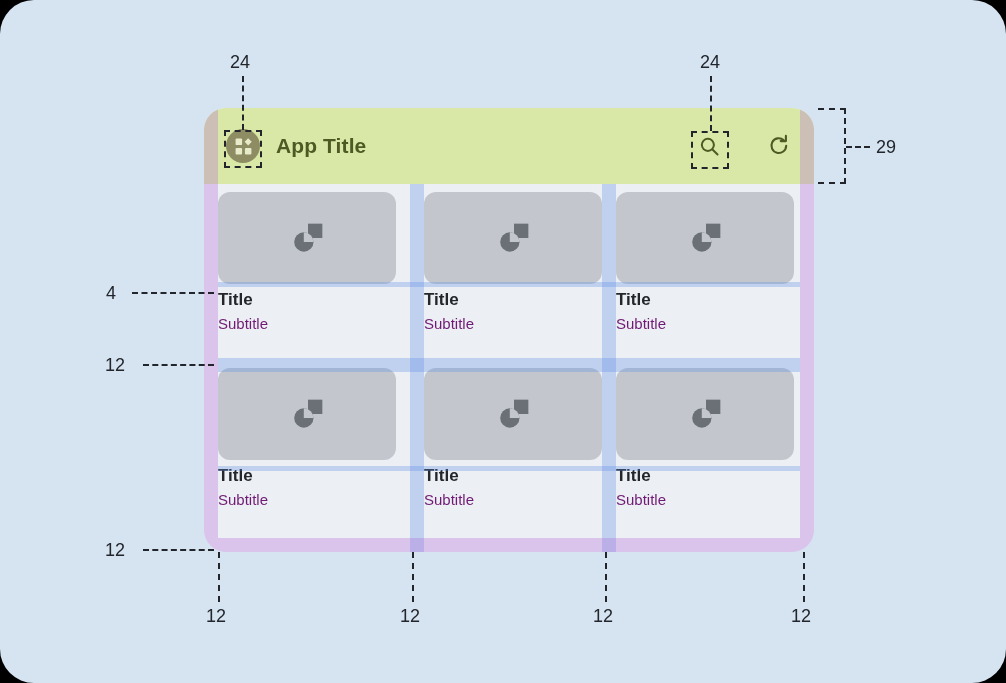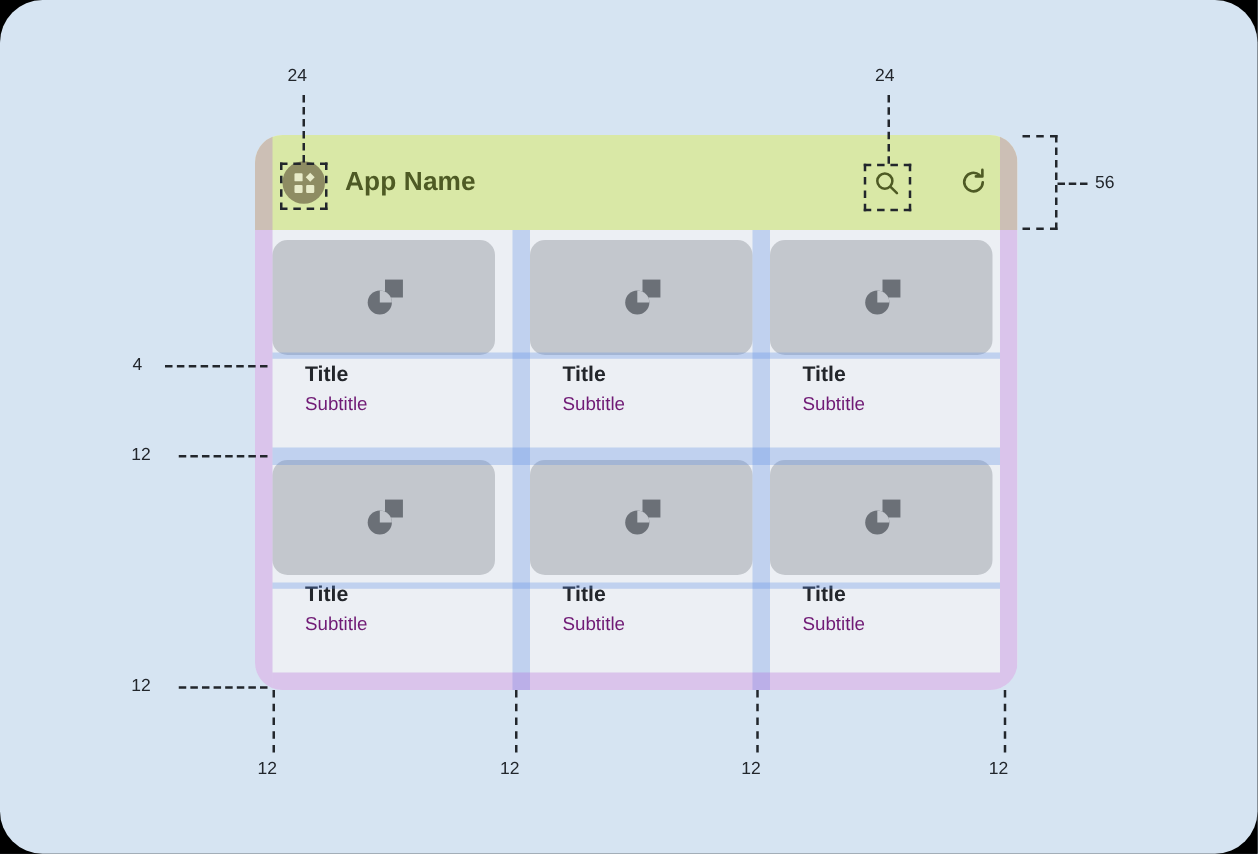--- a/index.html
+++ b/index.html
@@ -85,21 +85,21 @@
   }
   .card-media {
     width: 178px;
     height: 92px;
     background: #c3c7cd;
     border-radius: 12px;
     display: flex;
     align-items: center;
     justify-content: center;
   }
-  .card-text { padding-top: 4px; margin-left: 26px; }
+  .card-text { padding-top: 4px; }
   .card-title {
     font-size: 17px;
     font-weight: 700;
     color: #23262b;
     line-height: 24px;
   }
   .card-subtitle {
     font-size: 15px;
     font-weight: 400;
     color: #701a75;
@@ -126,21 +126,21 @@
     background: rgba(90, 140, 230, .30);
   }
   .ov-bottom {          
     left: 14px; width: 582px; height: 14px;
     background: rgba(176, 96, 214, .30);
   }
 
   
   .ann-label {
     position: absolute;
-    font-size: 14px;
+    font-size: 18px;
     color: #22262c;
     white-space: nowrap;
   }
   .dash-h {
     position: absolute;
     height: 0;
     border-top: 2px dashed #22262c;
   }
   .dash-v {
     position: absolute;
@@ -169,21 +169,21 @@
 
       <div class="appbar-logo">
         <svg width="19" height="19" viewBox="0 0 24 24">
           <rect x="2" y="2" width="8.2" height="8.2" rx="1.2" fill="#e8ebc9"></rect>
           <rect x="2" y="13.8" width="8.2" height="8.2" rx="1.2" fill="#e8ebc9"></rect>
           <rect x="13.8" y="13.8" width="8.2" height="8.2" rx="1.2" fill="#e8ebc9"></rect>
           <path d="M17.9 1.6 L22.4 6.1 L17.9 10.6 L13.4 6.1 Z" fill="#e8ebc9"></path>
         </svg>
       </div>
 
-      <div class="appbar-title">App Name</div>
+      <div class="appbar-title">App Title</div>
 
       <div class="appbar-action" id="act-search">
         <svg width="23" height="23" viewBox="0 0 24 24">
           <circle cx="10.3" cy="10.3" r="6.3" fill="none" stroke="#4e5a24" stroke-width="2.1"></circle>
           <line x1="15.1" y1="15.1" x2="20.4" y2="20.4" stroke="#4e5a24" stroke-width="2.1" stroke-linecap="round"></line>
         </svg>
       </div>
 
       <div class="appbar-action" id="act-refresh">
         <svg width="24" height="24" viewBox="0 0 24 24">
@@ -289,21 +289,21 @@
   <div class="ann-label" style="left:230px; top:52px;">24</div>
   <div class="dash-v" style="left:242px; top:76px; height:54px;"></div>
   <div class="touch-box" style="left:224px; top:130px; width:38px; height:38px;"></div>
 
   <div class="ann-label" style="left:700px; top:52px;">24</div>
   <div class="dash-v" style="left:710px; top:76px; height:55px;"></div>
   <div class="touch-box" style="left:691px; top:131px; width:38px; height:38px;"></div>
 
   <div class="bracket" style="left:818px; top:108px; width:28px; height:76px;"></div>
   <div class="dash-h" style="left:846px; top:146px; width:24px;"></div>
-  <div class="ann-label" style="left:876px; top:137px;">56</div>
+  <div class="ann-label" style="left:876px; top:137px;">29</div>
 
   <div class="ann-label" style="left:106px; top:283px;">4</div>
   <div class="dash-h" style="left:132px; top:292px; width:82px;"></div>
 
   <div class="ann-label" style="left:105px; top:355px;">12</div>
   <div class="dash-h" style="left:143px; top:364px; width:71px;"></div>
 
   <div class="ann-label" style="left:105px; top:540px;">12</div>
   <div class="dash-h" style="left:143px; top:549px; width:71px;"></div>
 

